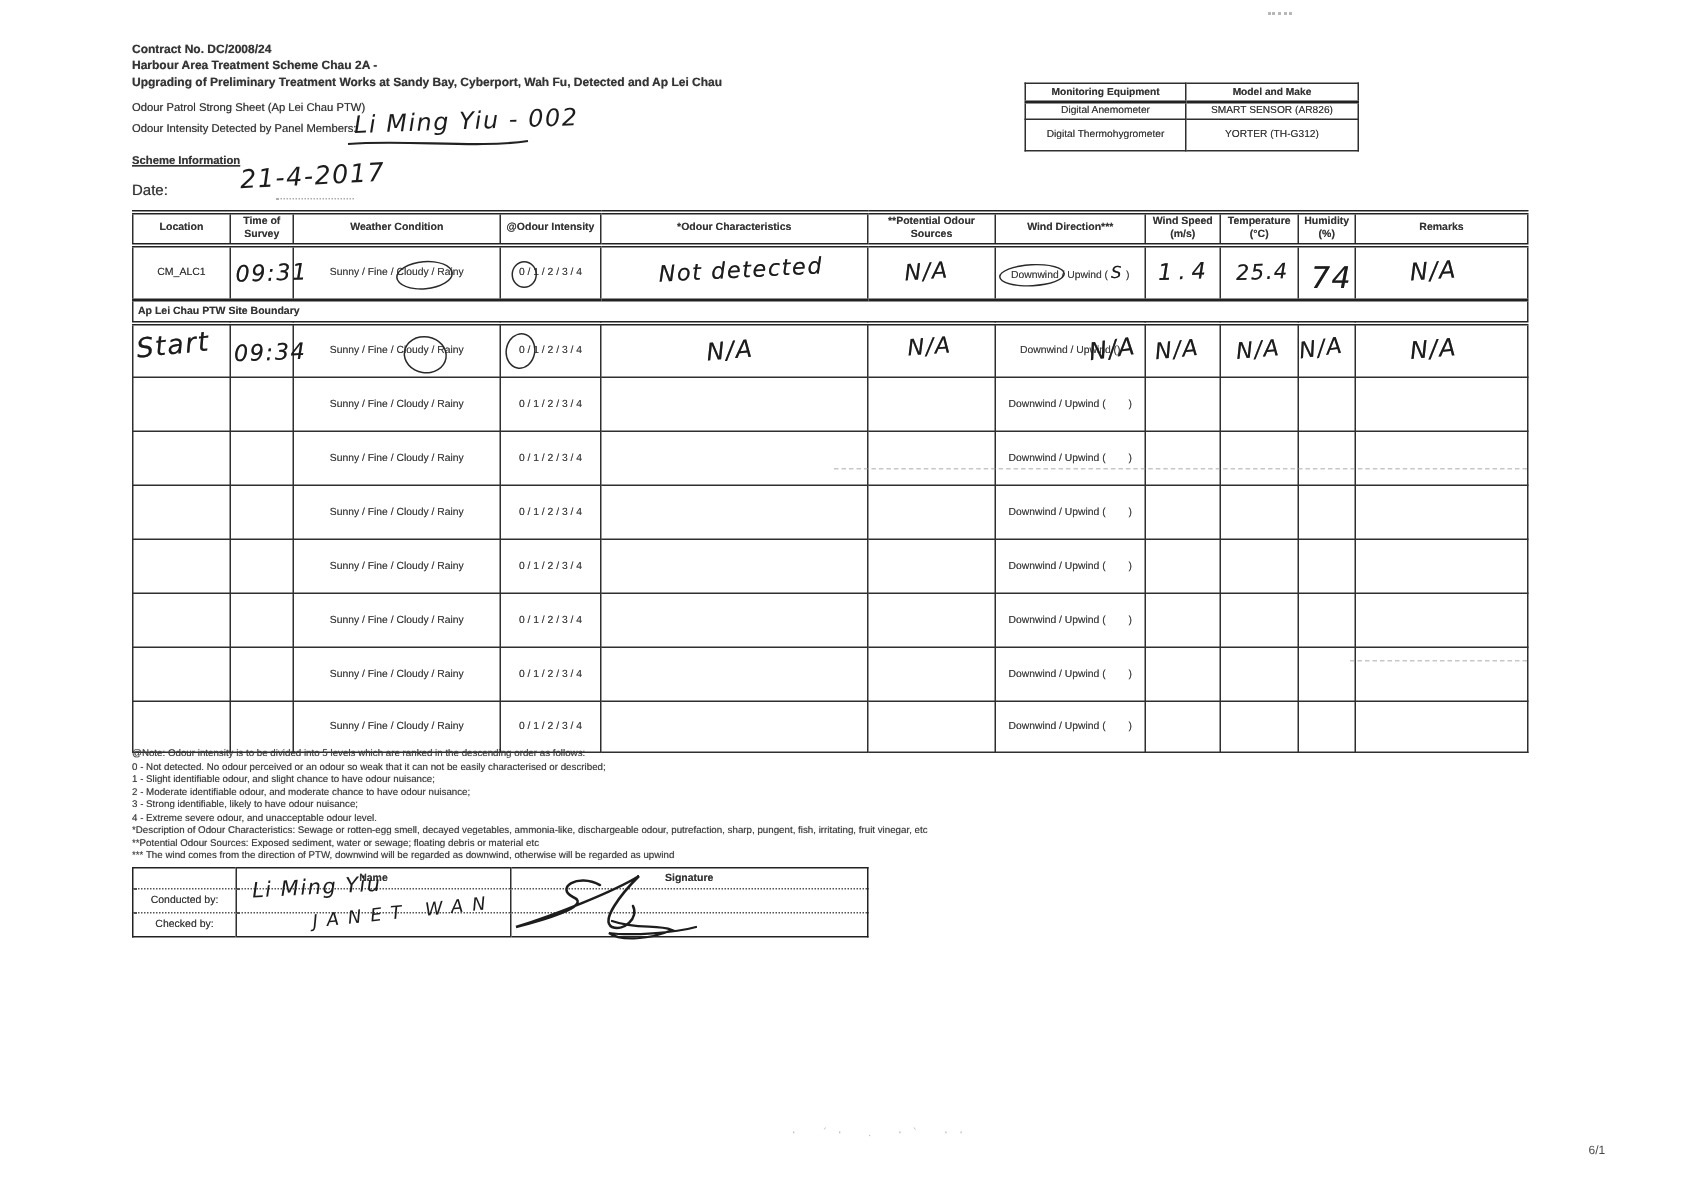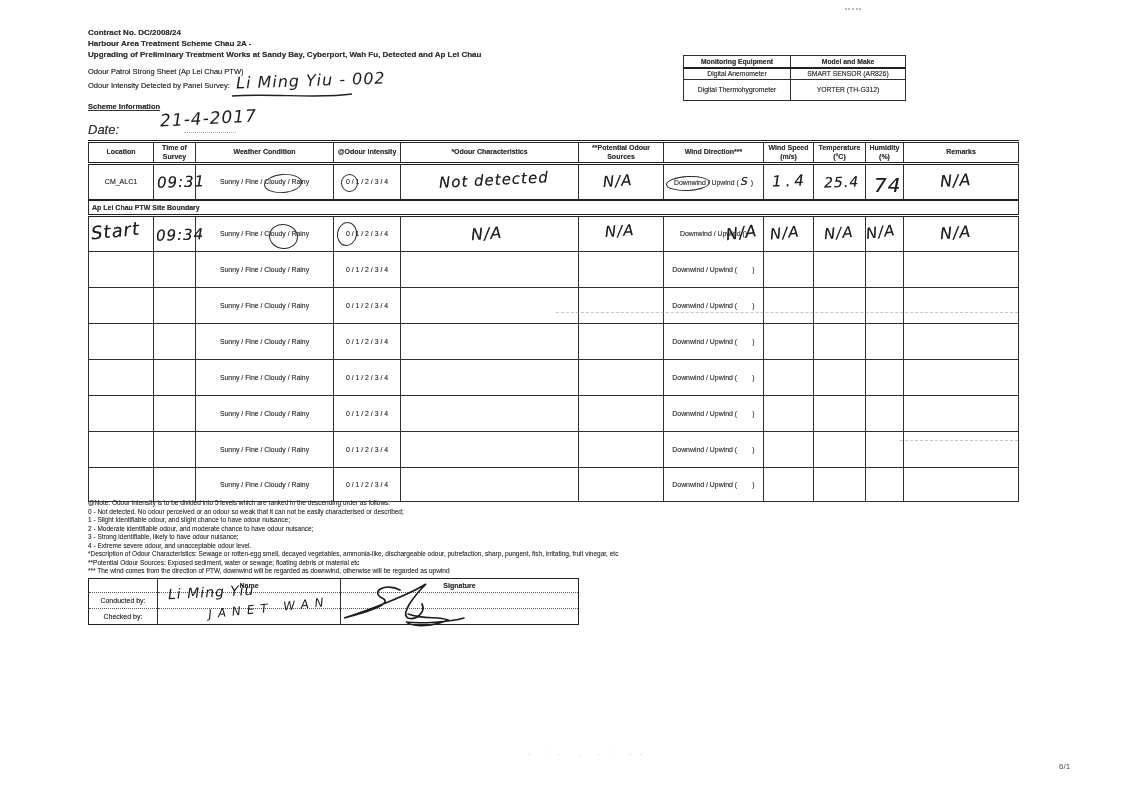--- a/index.html
+++ b/index.html
@@ -59,27 +59,27 @@
 </style>
 </head>
 <body>
 
 <div class="page">
 
   <div class="abs pt b" style="left:88px;top:28px;font-size:8px;">Contract No. DC/2008/24</div>
   <div class="abs pt b" style="left:88px;top:39px;font-size:8px;">Harbour Area Treatment Scheme Chau 2A -</div>
   <div class="abs pt b" style="left:88px;top:50px;font-size:8px;">Upgrading of Preliminary Treatment Works at Sandy Bay, Cyberport, Wah Fu, Detected and Ap Lei Chau</div>
   <div class="abs pt" style="left:88px;top:67px;font-size:7.5px;">Odour Patrol Strong Sheet (Ap Lei Chau PTW)</div>
-  <div class="abs pt" style="left:88px;top:81px;font-size:7.5px;">Odour Intensity Detected by Panel Survey:</div>
+  <div class="abs pt" style="left:88px;top:81px;font-size:7.5px;">Odour Intensity Detected by Panel Members:</div>
   <div class="abs hw" style="left:236px;top:73px;font-size:16px;transform:rotate(-2deg);">Li Ming Yiu - 002</div>
   <svg style="left:230px;top:90px;" width="125" height="12">
     <path d="M2,6 C40,3 90,9 122,4" stroke="#222" stroke-width="1.4" fill="none"></path>
   </svg>
   <div class="abs pt b u" style="left:88px;top:102px;font-size:7.5px;">Scheme Information</div>
-  <div class="abs pt" style="left:88px;top:122px;font-size:13px;font-style:italic;">Date:</div>
+  <div class="abs pt" style="left:88px;top:122px;font-size:10px;">Date:</div>
   <div class="abs hw" style="left:160px;top:110px;font-size:17px;transform:rotate(-3deg);">21-4-2017</div>
   <div class="abs artifact" style="left:184px;top:132px;width:52px;border-top:1px dotted #777;opacity:.6;"></div>
 
   <table class="equip-t">
     <colgroup>
         <col style="width:107px">
         <col style="width:115px">
       </colgroup>
     <tbody>
         <tr class="eh1">

